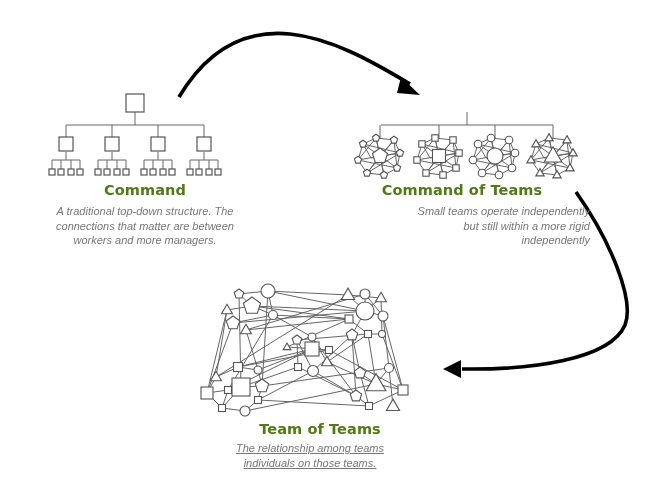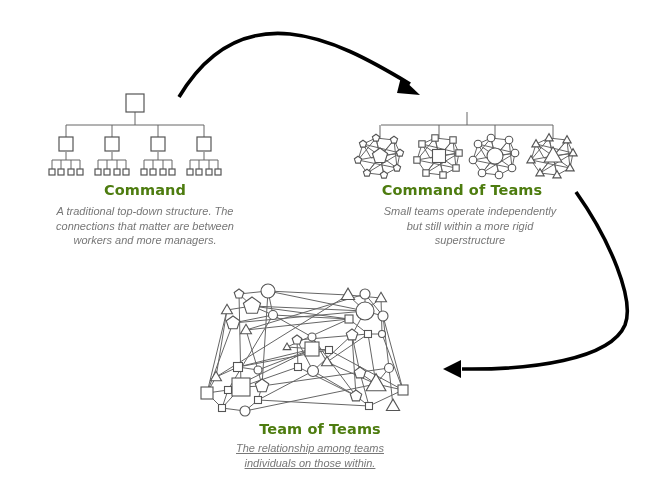--- a/index.html
+++ b/index.html
@@ -362,23 +362,23 @@
 </svg>
 
 <div class="title" style="left:40px; top:182px; width:210px;">Command</div>
 <div class="desc" style="left:15px; top:204px; width:260px;">
   <span>A traditional top-down structure. The</span>
   <span>connections that matter are between</span>
   <span>workers and more managers.</span>
 </div>
 
 <div class="title" style="left:352px; top:182px; width:220px;">Command of Teams</div>
-<div class="desc" style="left:350px; top:204px; width:240px;">
+<div class="desc" style="left:350px; top:204px; width:240px;text-align:right;">
   <span>Small teams operate independently</span>
   <span>but still within a more rigid</span>
-  <span>superstructure</span>
+  <span>independently</span>
 </div>
 
 <div class="title" style="left:220px; top:421px; width:200px;">Team of Teams</div>
 <div class="desc" style="left:200px; top:441px; width:220px;text-decoration:underline;">
   <span>The relationship among teams</span>
-  <span>individuals on those within.</span>
+  <span>individuals on those teams.</span>
 </div>
 
 </body></html>

